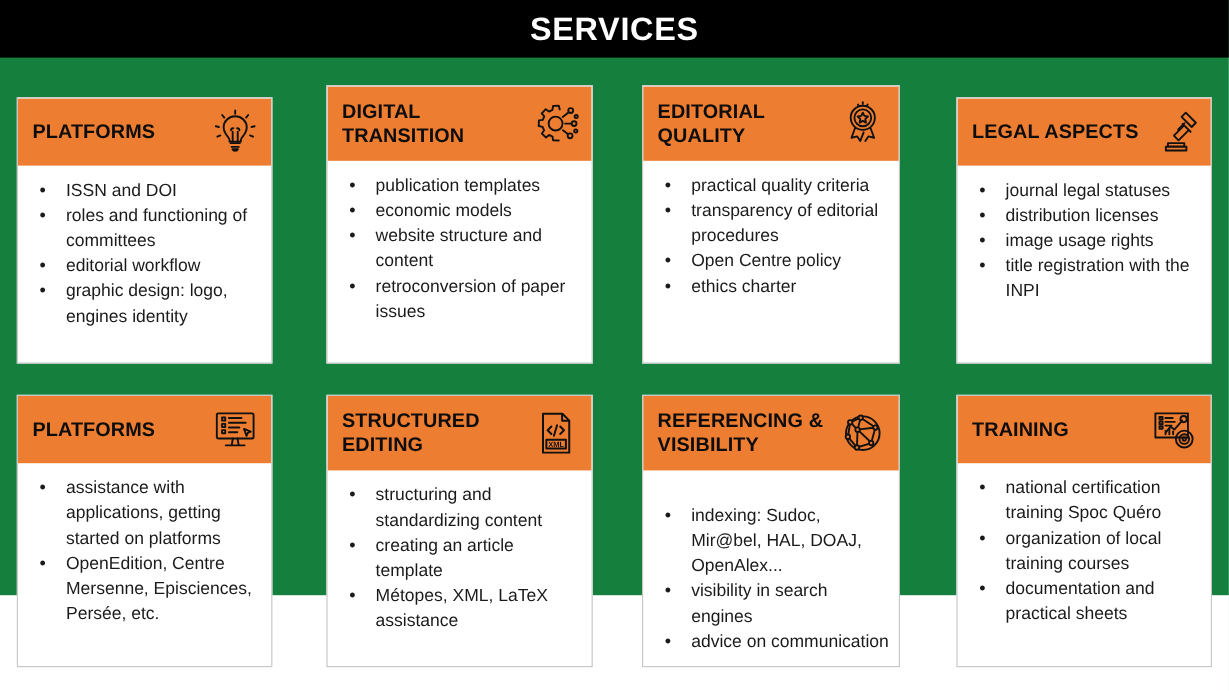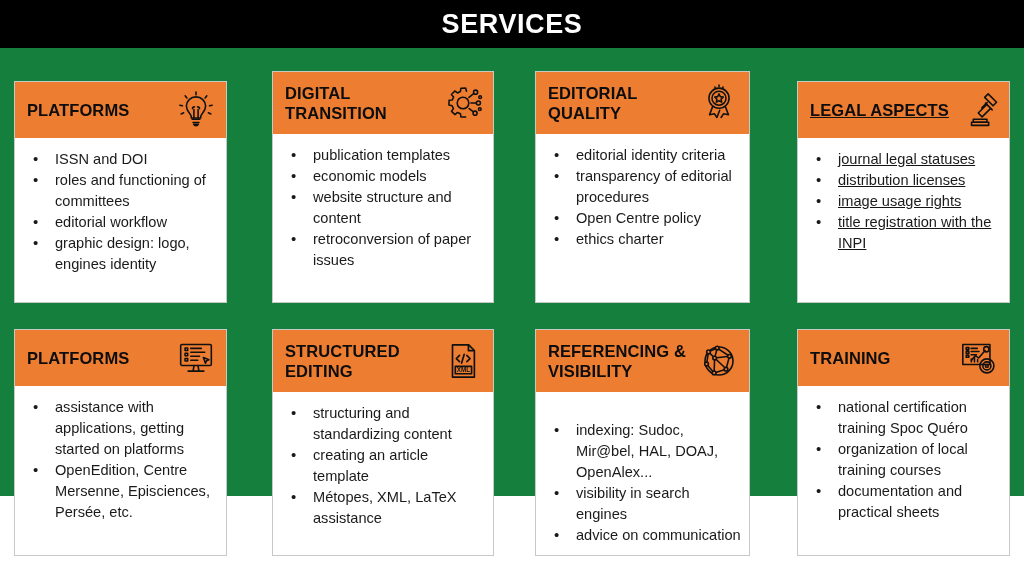--- a/index.html
+++ b/index.html
@@ -191,29 +191,29 @@
             <circle cx="24" cy="18.5" r="11.5"></circle>
             <circle cx="24" cy="18.5" r="8"></circle>
             <path d="M24 13.6l1.5 3.1 3.4.5-2.5 2.4.6 3.4-3-1.6-3 1.6.6-3.4-2.5-2.4 3.4-.5z"></path>
             <path d="M16.6 28.4l-3.4 9.1 5.5-1.3 2.9 4.3 3.2-8.2M31.4 28.4l3.4 9.1-5.5-1.3-2.9 4.3"></path>
             <path d="M19.4 5.8l.8 1.6M28.6 5.8l-.8 1.6M24 3.6v1.8"></path>
           </svg>
         </div>
       </div>
       <div class="card-body">
         <ul class="bullets">
-          <li>editorial identity criteria</li>
+          <li>practical quality criteria</li>
           <li>transparency of editorial procedures</li>
           <li>Open Centre policy</li>
           <li>ethics charter</li>
         </ul>
       </div>
     </div>
 
-    <div class="card h1line" style="left:797px; top:33px; width:213px; height:222px;text-decoration:underline;">
+    <div class="card h1line" style="left:797px; top:33px; width:213px; height:222px;">
       <div class="card-header" style="padding-right:2px;">
         <div class="card-title">LEGAL ASPECTS</div>
         <div class="card-icon">
           <svg viewBox="0 0 48 48" fill="none" stroke="#111" stroke-width="1.8" stroke-linecap="round" stroke-linejoin="round">
             <path d="M27.6 5.6l9.6 9.6-4 4-9.6-9.6z"></path>
             <path d="M20.4 21.6l6-6M30.2 22.4l-9.5 9.5-4.4-4.4 9.5-9.5"></path>
             <path d="M24.6 16.2l7.6 7.6"></path>
             <path d="M10.6 34.6h15.6v3.2H10.6zM8.6 38h19.6v3.6H8.6z"></path>
           </svg>
         </div>

